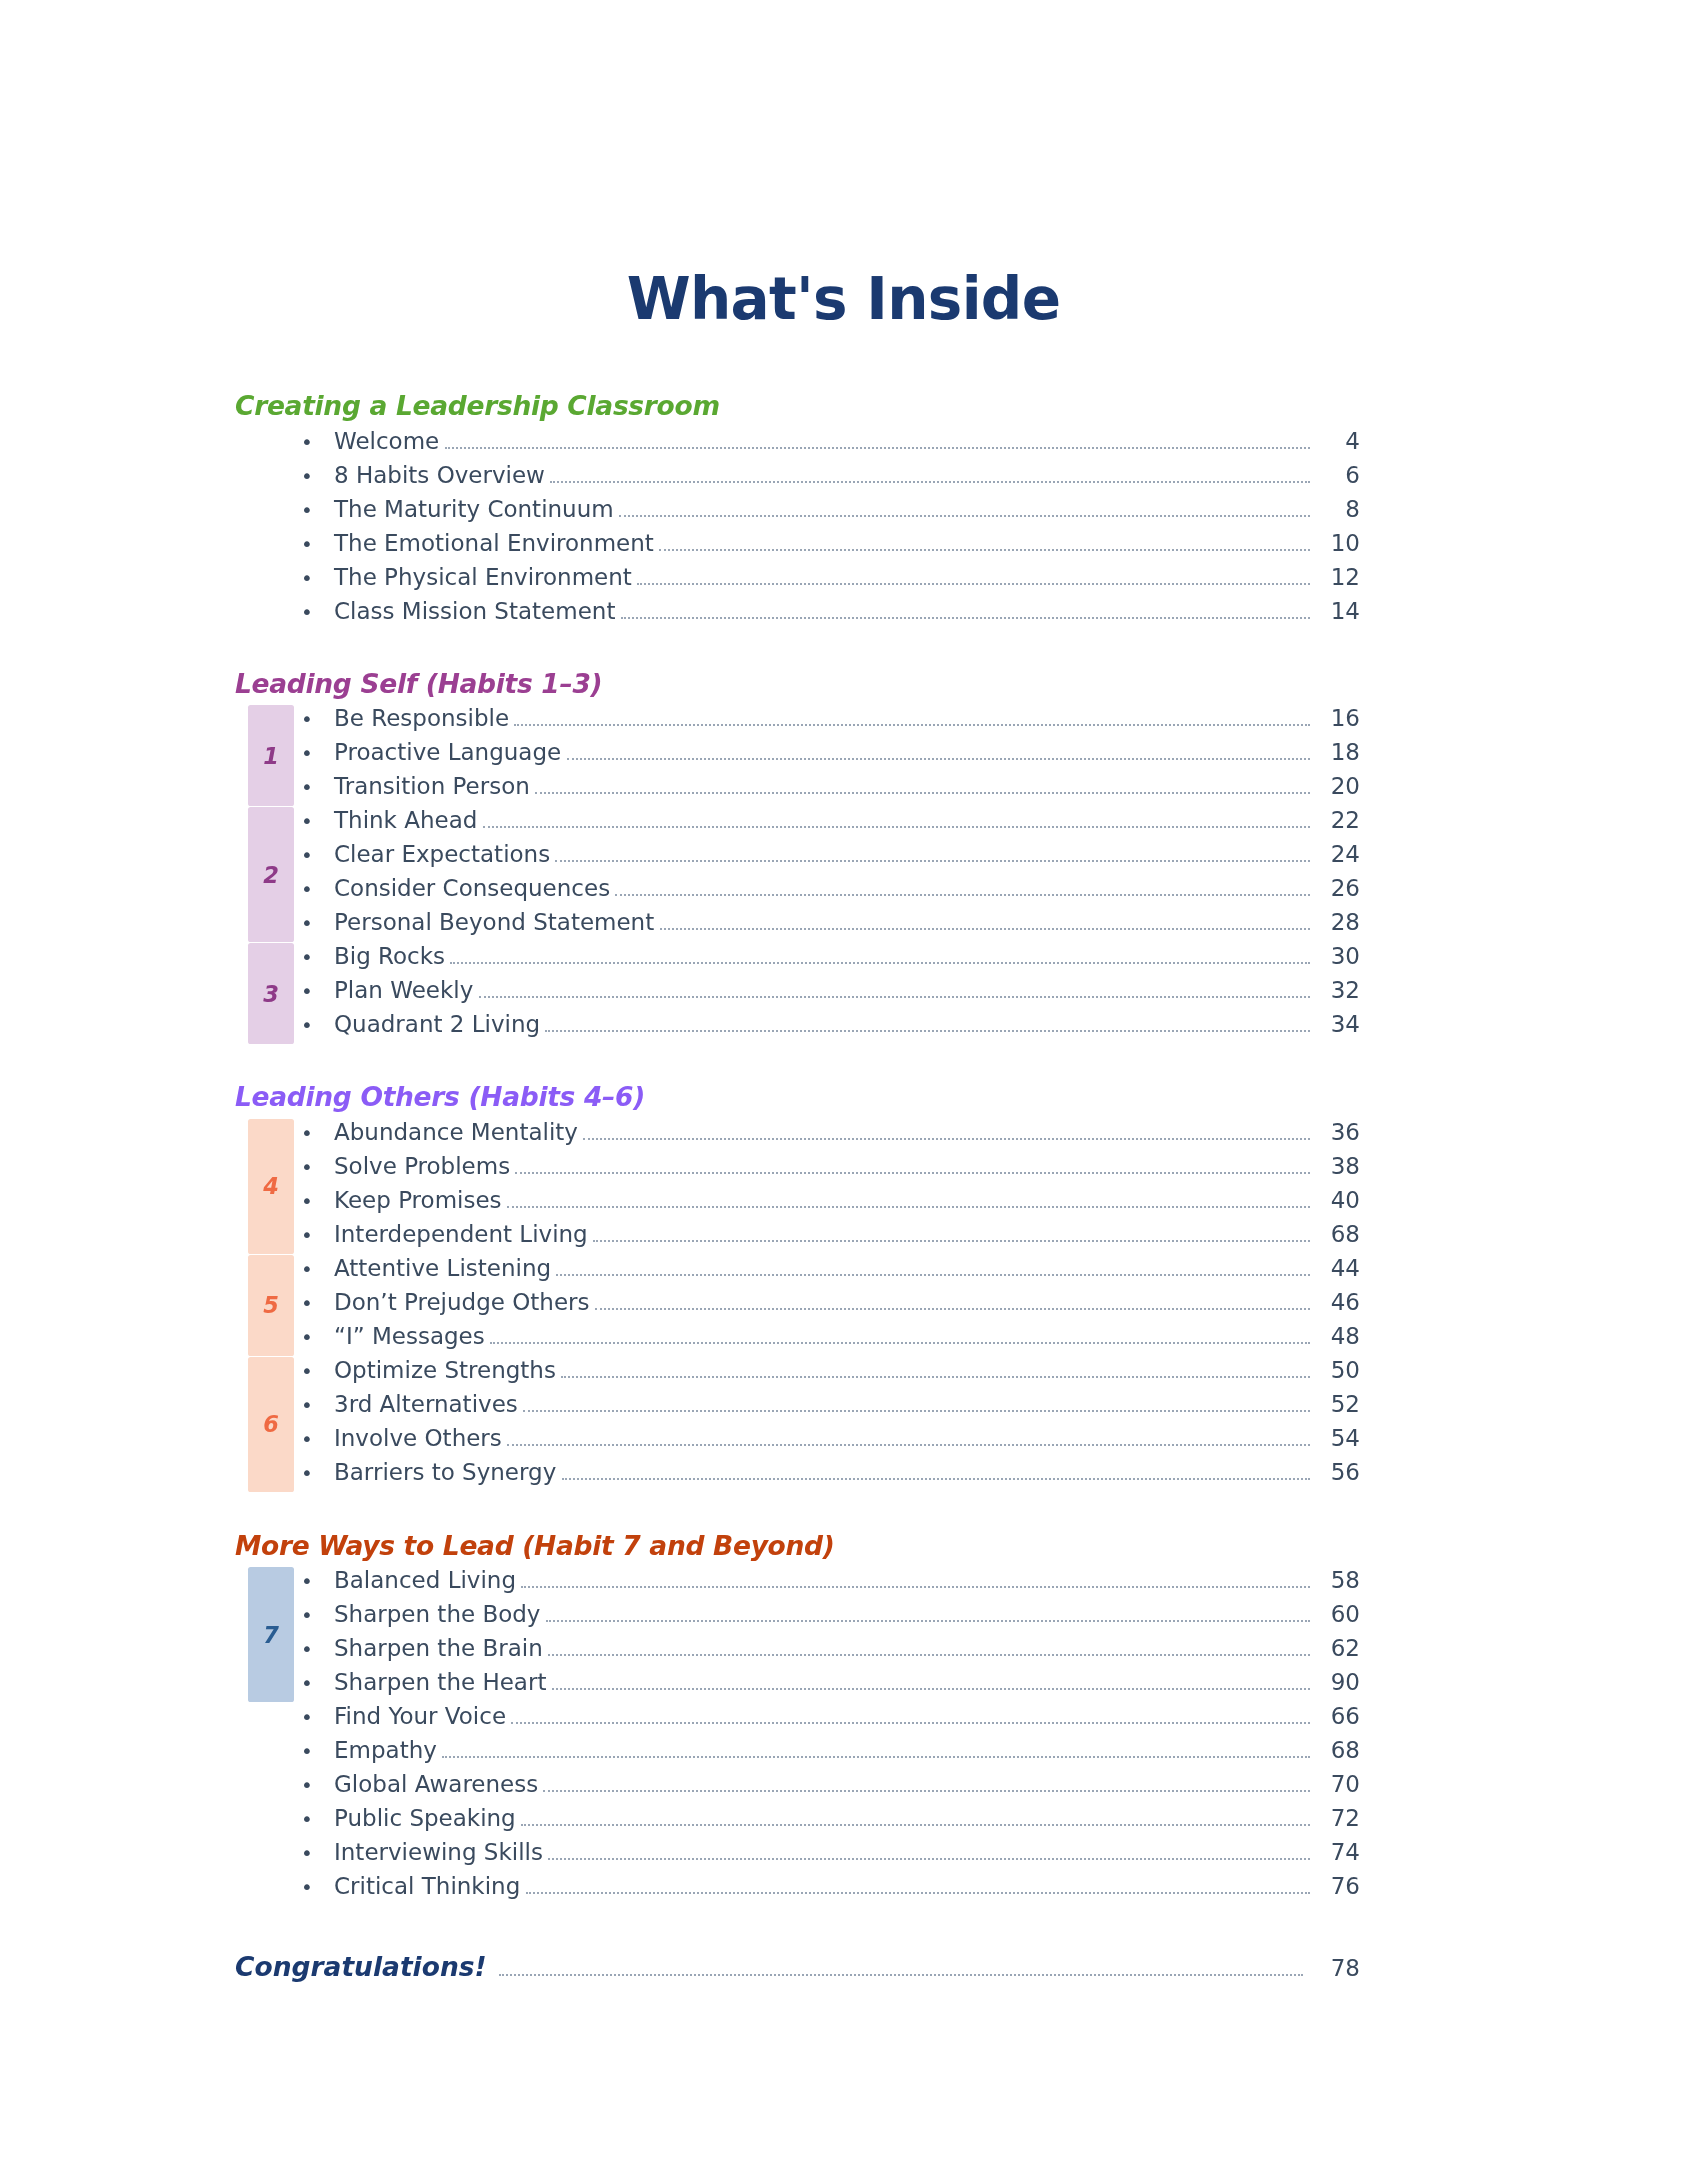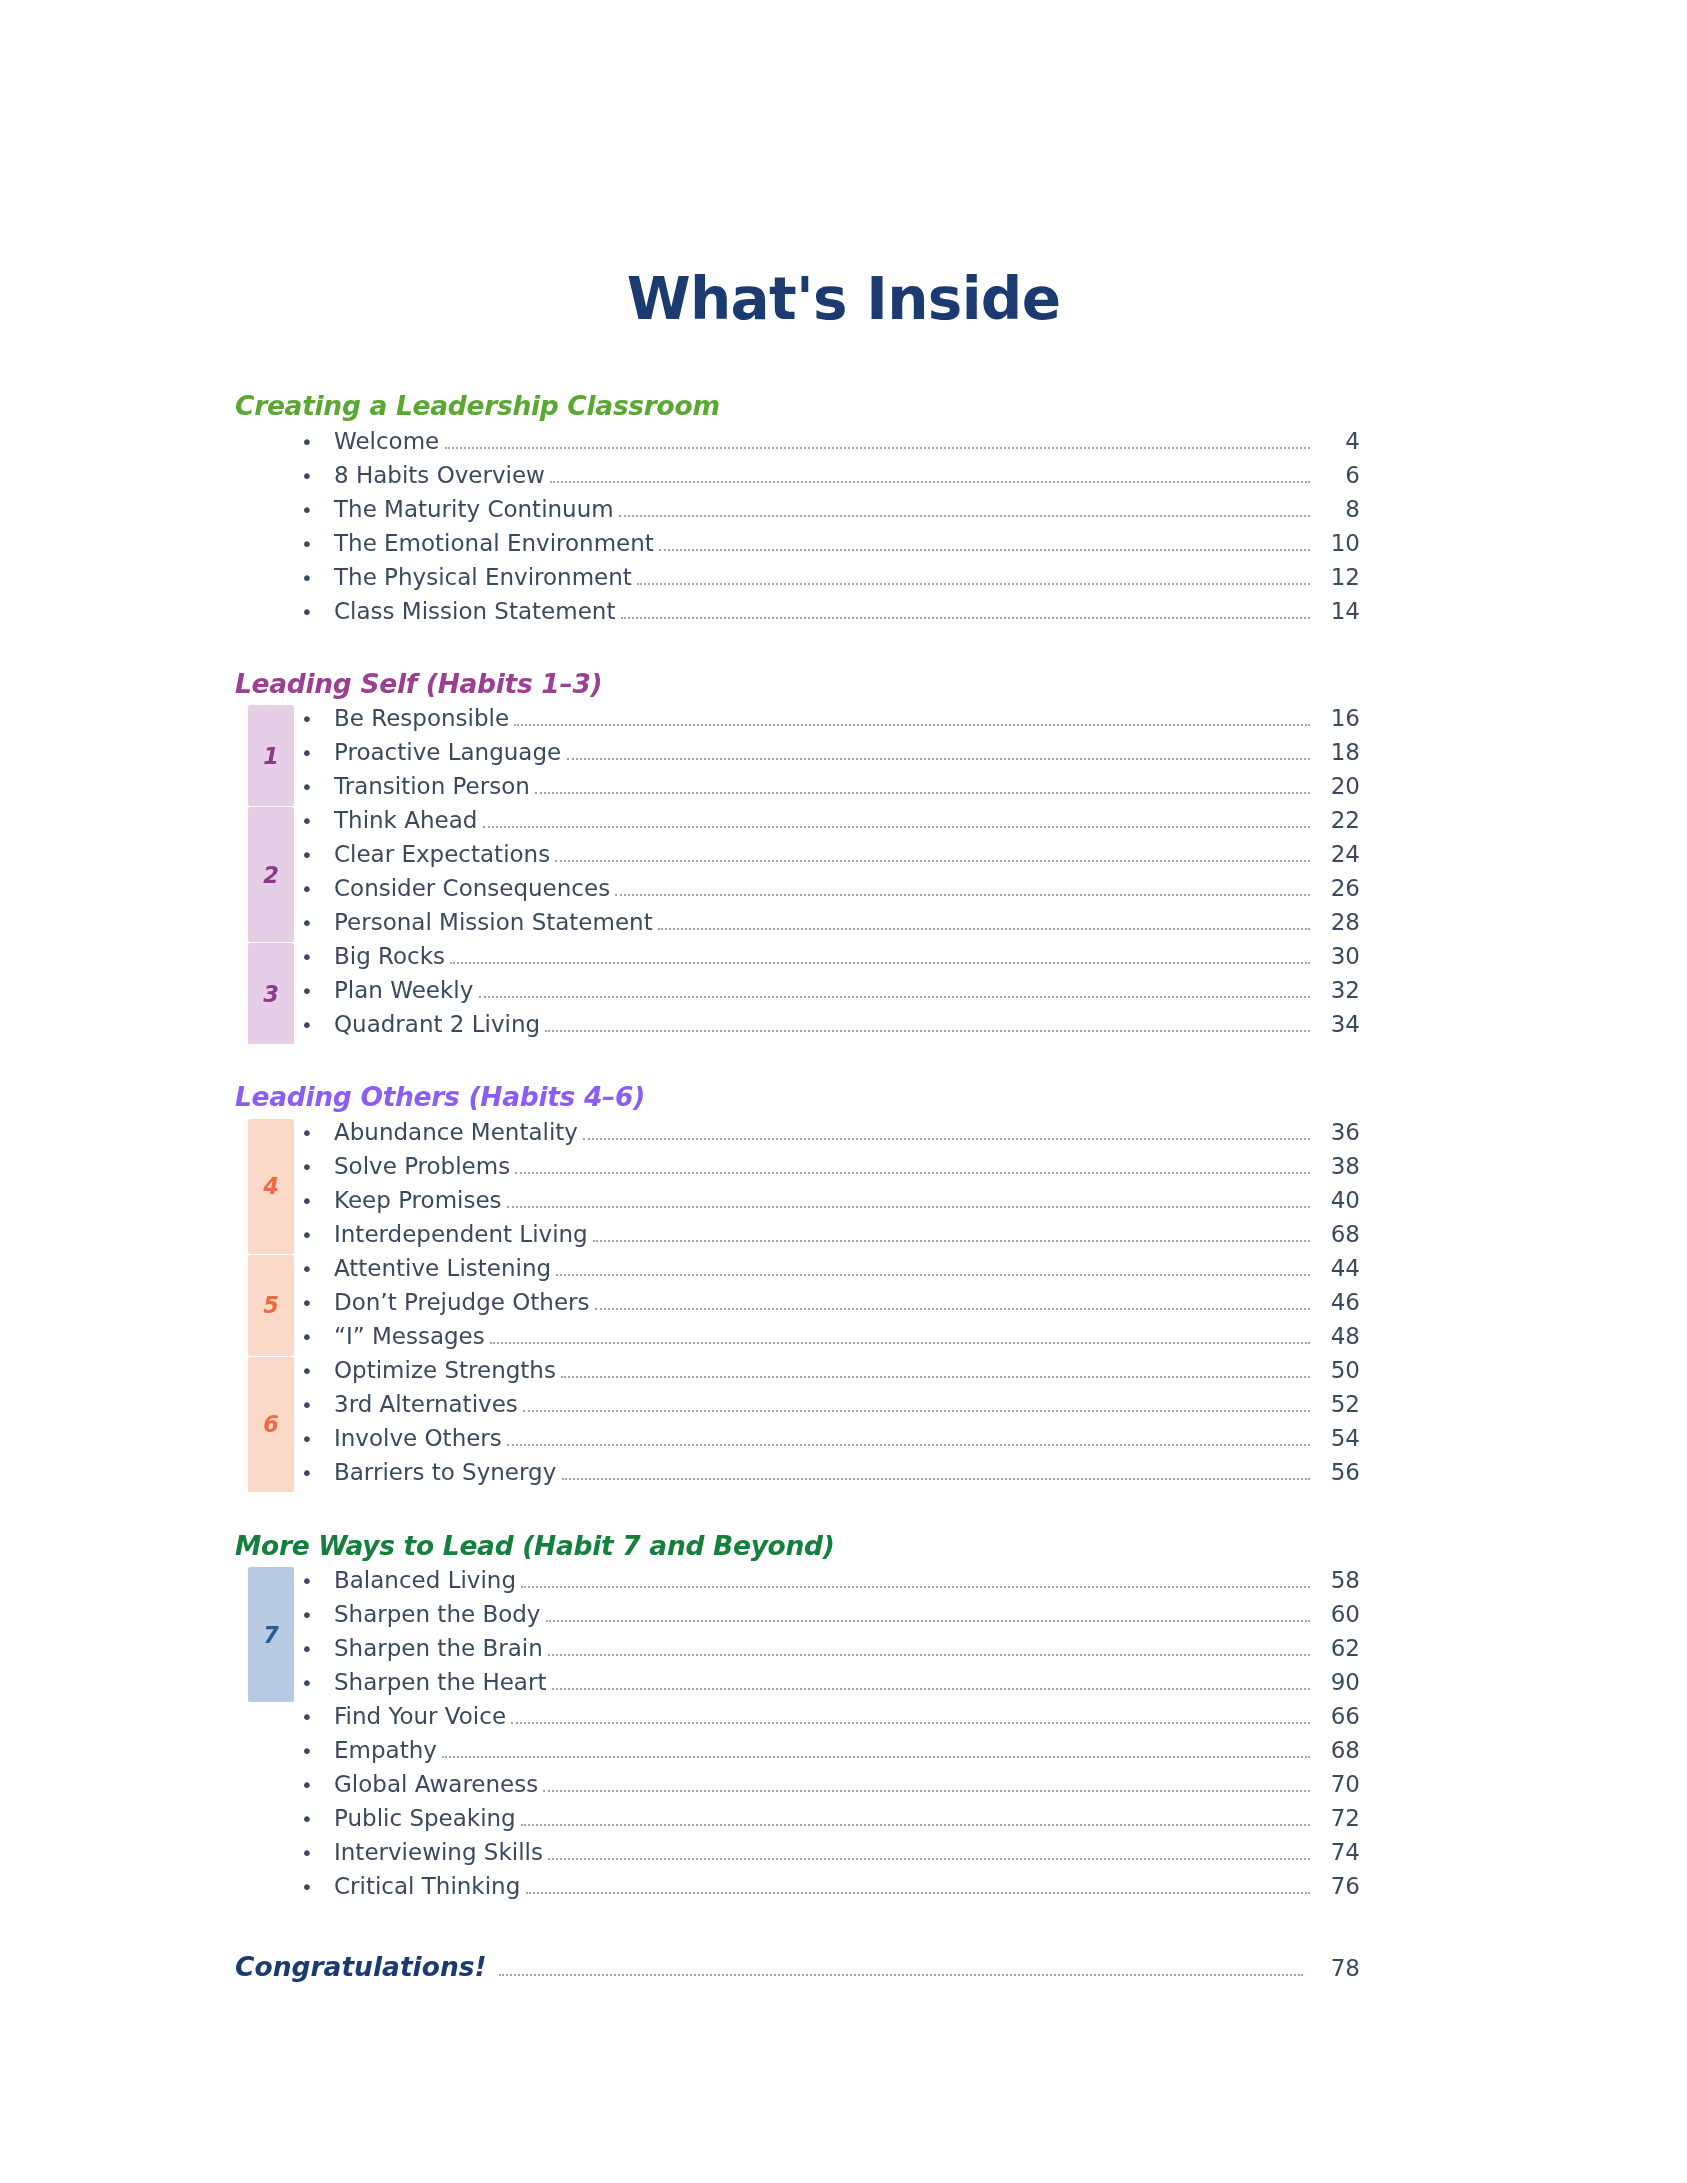--- a/index.html
+++ b/index.html
@@ -54,21 +54,21 @@
     font-size: 26.5px;
     letter-spacing: -0.3px;
     margin-bottom: 6.6px;
     margin-top: 36px;
   }
   .section:first-child .section-heading { margin-top: 0; }
 
   .sec-green  { color: #5aa832; }
   .sec-purple { color: #9b3f92; }
   .sec-orange { color: #8b5cf6; }
-  .sec-blue   { color: #15803d; margin-top: 37px; }
+  .sec-blue   { color: #c2410c; margin-top: 37px; }
 
   
   .rows { position: relative; }
 
   .row {
     display: flex;
     align-items: baseline;
     height: 34px;
     font-size: 23px;
     color: #3a4a5e;
@@ -230,21 +230,21 @@
             <span class="page-num">24</span>
           </div>
           <div class="row">
             <span class="bullet">•</span>
             <span class="label">Consider Consequences</span>
             <span class="dots"></span>
             <span class="page-num">26</span>
           </div>
           <div class="row">
             <span class="bullet">•</span>
-            <span class="label">Personal Mission Statement</span>
+            <span class="label">Personal Beyond Statement</span>
             <span class="dots"></span>
             <span class="page-num">28</span>
           </div>
         </div>
         <div class="rows">
           <div class="badge badge-purple" style="top: 0px; height: 101px;">3</div>
           <div class="row">
             <span class="bullet">•</span>
             <span class="label">Big Rocks</span>
             <span class="dots"></span>

